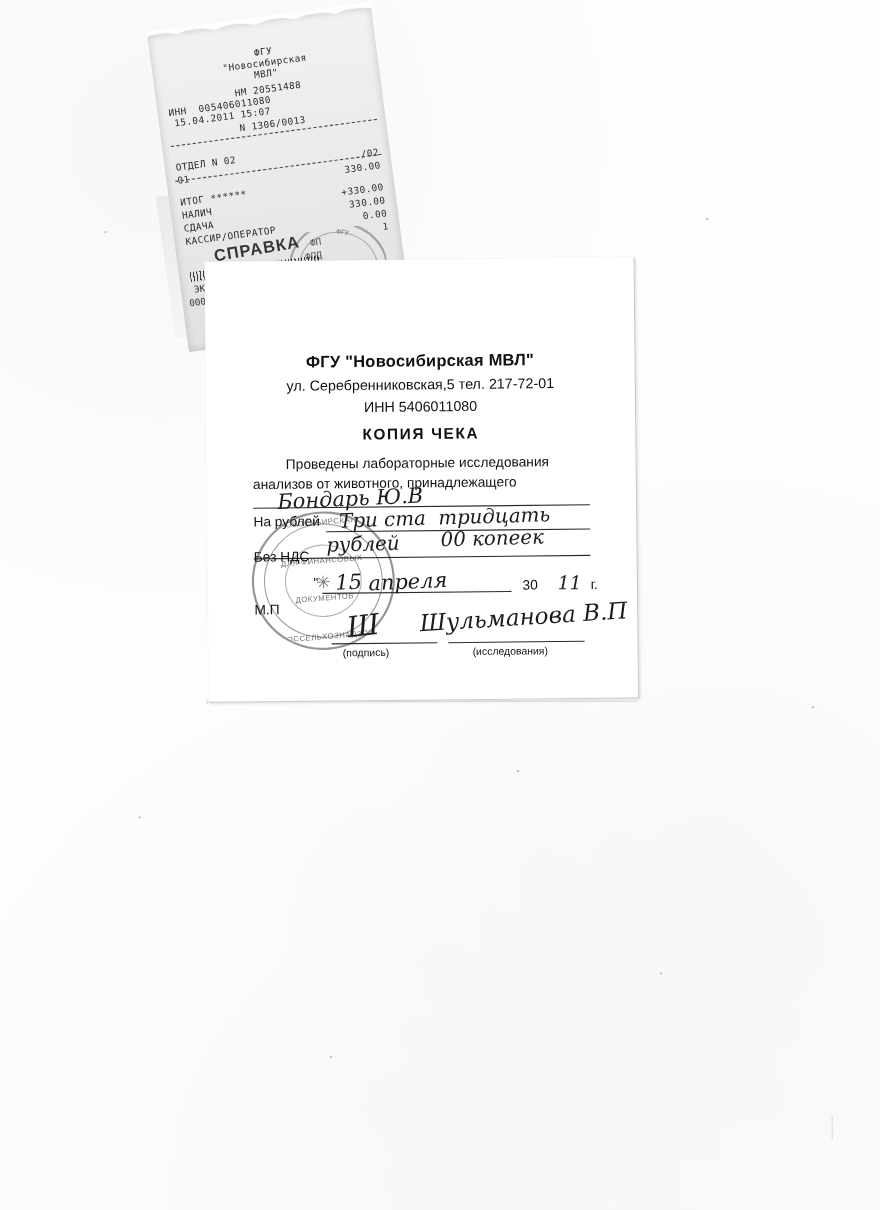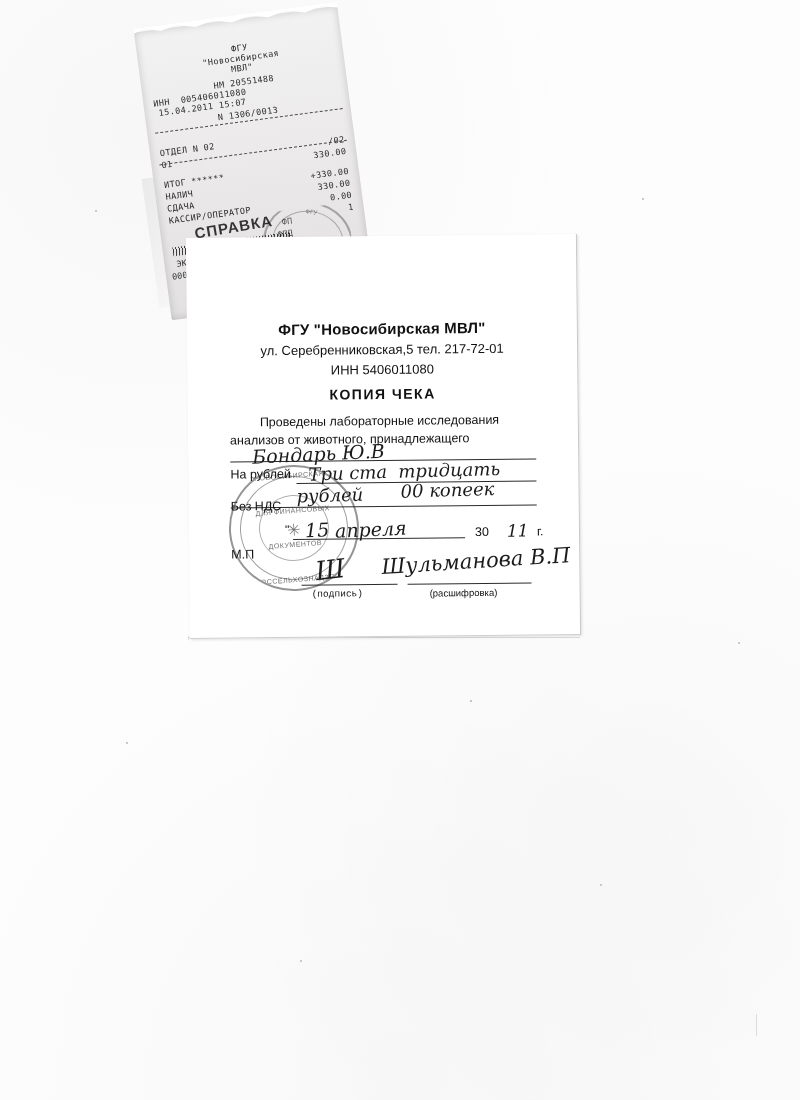--- a/index.html
+++ b/index.html
@@ -274,21 +274,20 @@
     position: absolute;
     left: 42px;
     font-size: 12.5px;
     top: 310px;
   }
   .f-sign-label {
     position: absolute;
     left: 122px;
     top: 352px;
     font-size: 9.5px;
-    font-family: Liberation Mono, monospace;
   }
   .f-decode-label {
     position: absolute;
     left: 240px;
     top: 352px;
     font-size: 9.5px;
   }
   .rule {
     position: absolute;
     border-bottom: 1px solid #2b2b2b;
@@ -457,21 +456,21 @@
       <div class="rule" style="left:112px;top:348px;width:96px;"></div>
       <div class="rule" style="left:218px;top:348px;width:124px;"></div>
 
       <div class="f-sum">На рублей</div>
       <div class="f-nds">Без НДС</div>
       <div class="f-quote">"</div>
       <div class="f-year">30</div>
       <div class="f-year" style="left:348px;">г.</div>
       <div class="f-mp">М.П</div>
       <div class="f-sign-label">(подпись)</div>
-      <div class="f-decode-label">(расшифровка)</div>
+      <div class="f-decode-label">(исследования)</div>
 
       <div id="form-stamp">
         <div class="ring2"></div>
         <div class="ring3"></div>
         <div class="arcword top">ФГУ "НОВОСИБИРСКАЯ МВЛ"</div>
         <div class="arcword mid1">ДЛЯ ФИНАНСОВЫХ</div>
         <div class="arcword mid2">ДОКУМЕНТОВ</div>
         <div class="arcword bot">РОССЕЛЬХОЗНАДЗОР</div>
         <div class="star">✳</div>
       </div>

